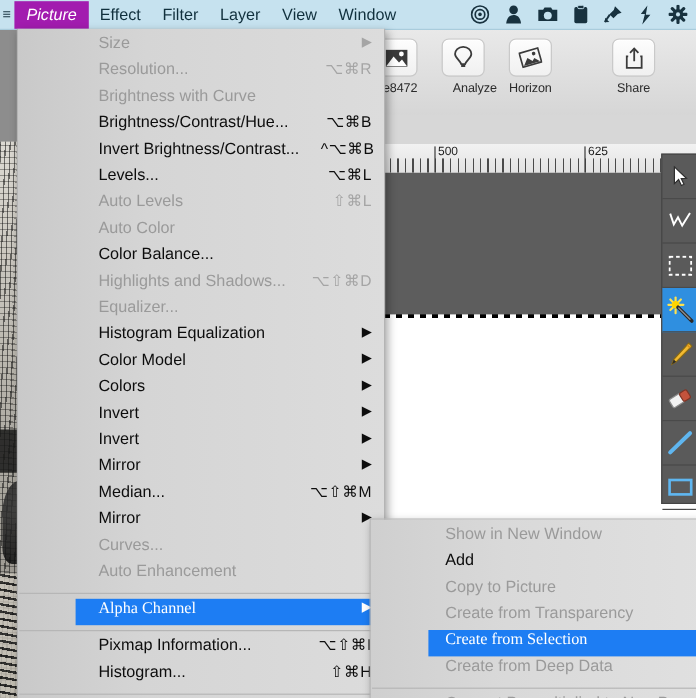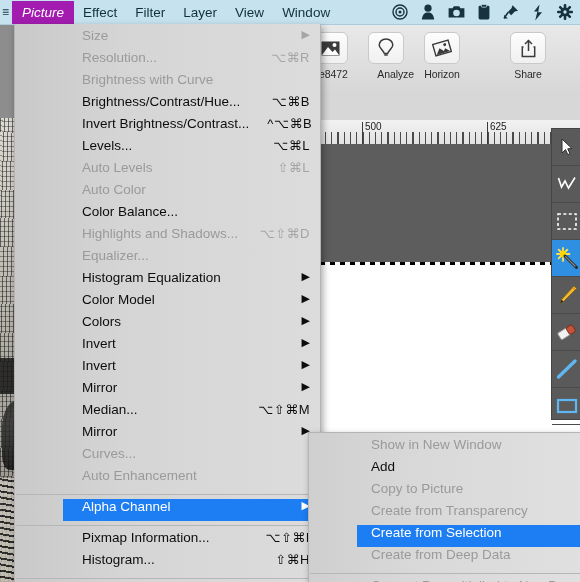--- a/index.html
+++ b/index.html
@@ -78,21 +78,21 @@
 
   
   #menu{position:absolute;left:14px;top:24px;width:305px;
         background:linear-gradient(90deg,#c9c9c9,#d5d5d5 35%,#dcdcdc);
         border:1px solid #b4b4b4;border-top:none;z-index:70;
         box-shadow:2px 3px 7px rgba(0,0,0,.35);
         padding:4px 0 4px 0;}
   .mi{position:relative;height:22px;display:flex;align-items:flex-start;
       padding:0 10px 0 19px;font-size:13.5px;color:#0d0d0d;white-space:nowrap;margin-left:48px;}
   .mi.dis{color:#9a9a9a;}
-  .mi.hl{background:#1d7df3;color:#ffffff;}
+  .mi.hl{background:#1d7df3;color:#ffffff;font-family:Liberation Serif, serif;}
   .mi .lbl{flex:0 0 auto;}
   .mi .key{margin-left:auto;font-size:13px;letter-spacing:.5px;padding-left:18px;}
   .mi.dis .key{color:#a5a5a5;}
   .mi .arr{margin-left:auto;font-size:11px;padding-left:18px;}
   .mi.dis .arr{color:#a5a5a5;}
   .sep{height:1px;background:#b6b6b6;margin:4px 1px;}
 
   
   #submenu{position:absolute;left:308px;top:432px;width:282px;
            background:linear-gradient(90deg,#cfcfcf,#d9d9d9 40%,#e0e0e0);

